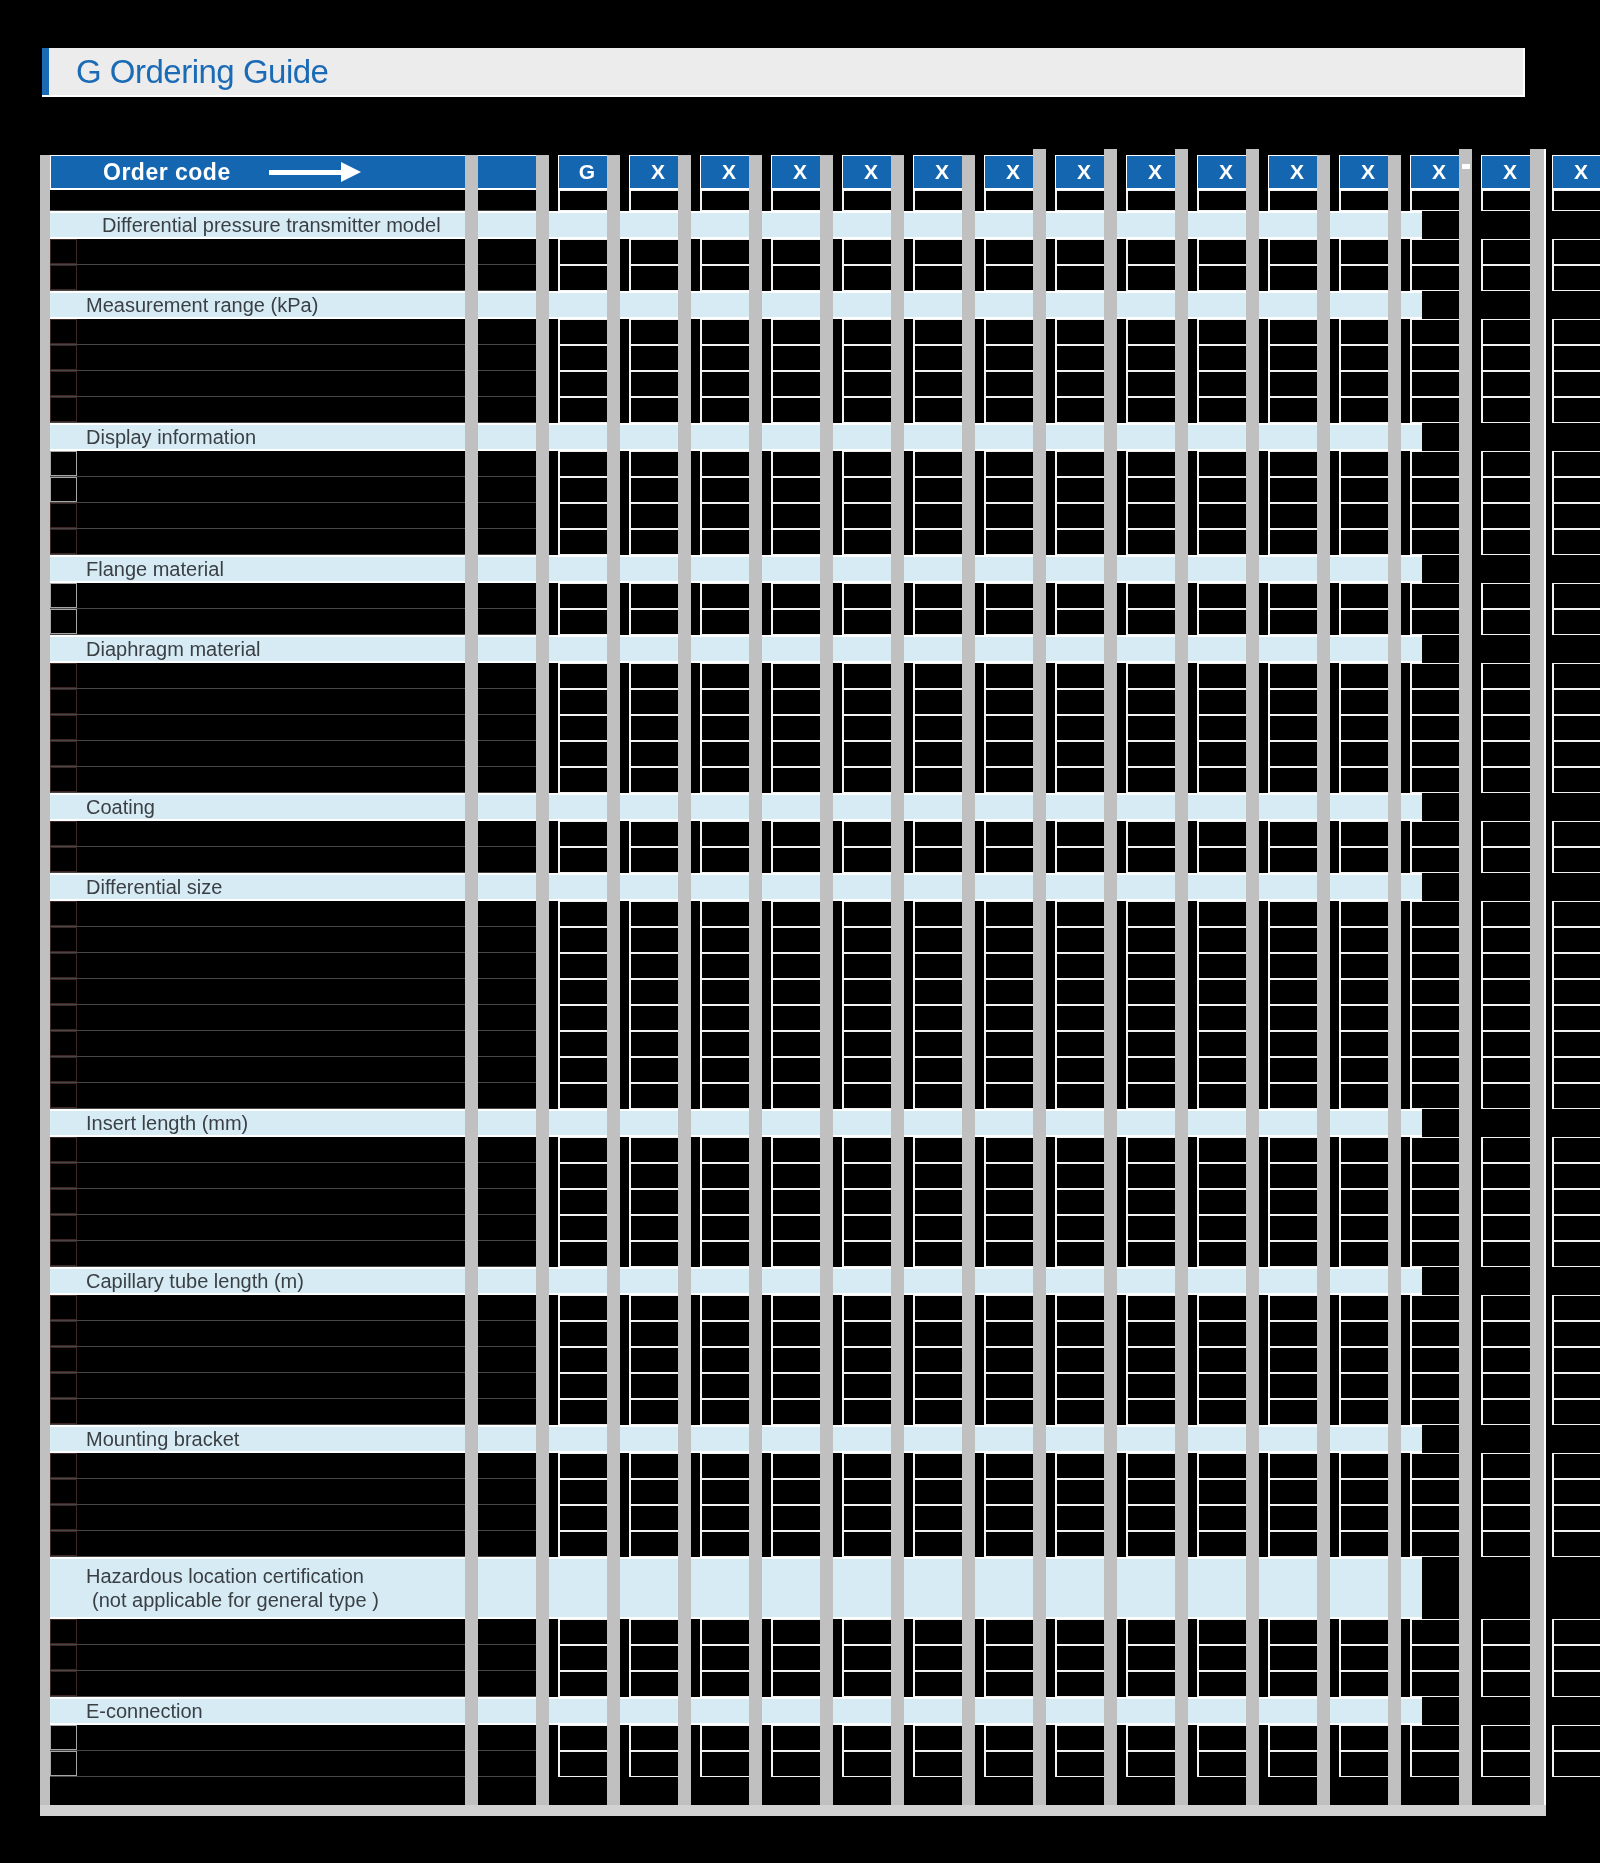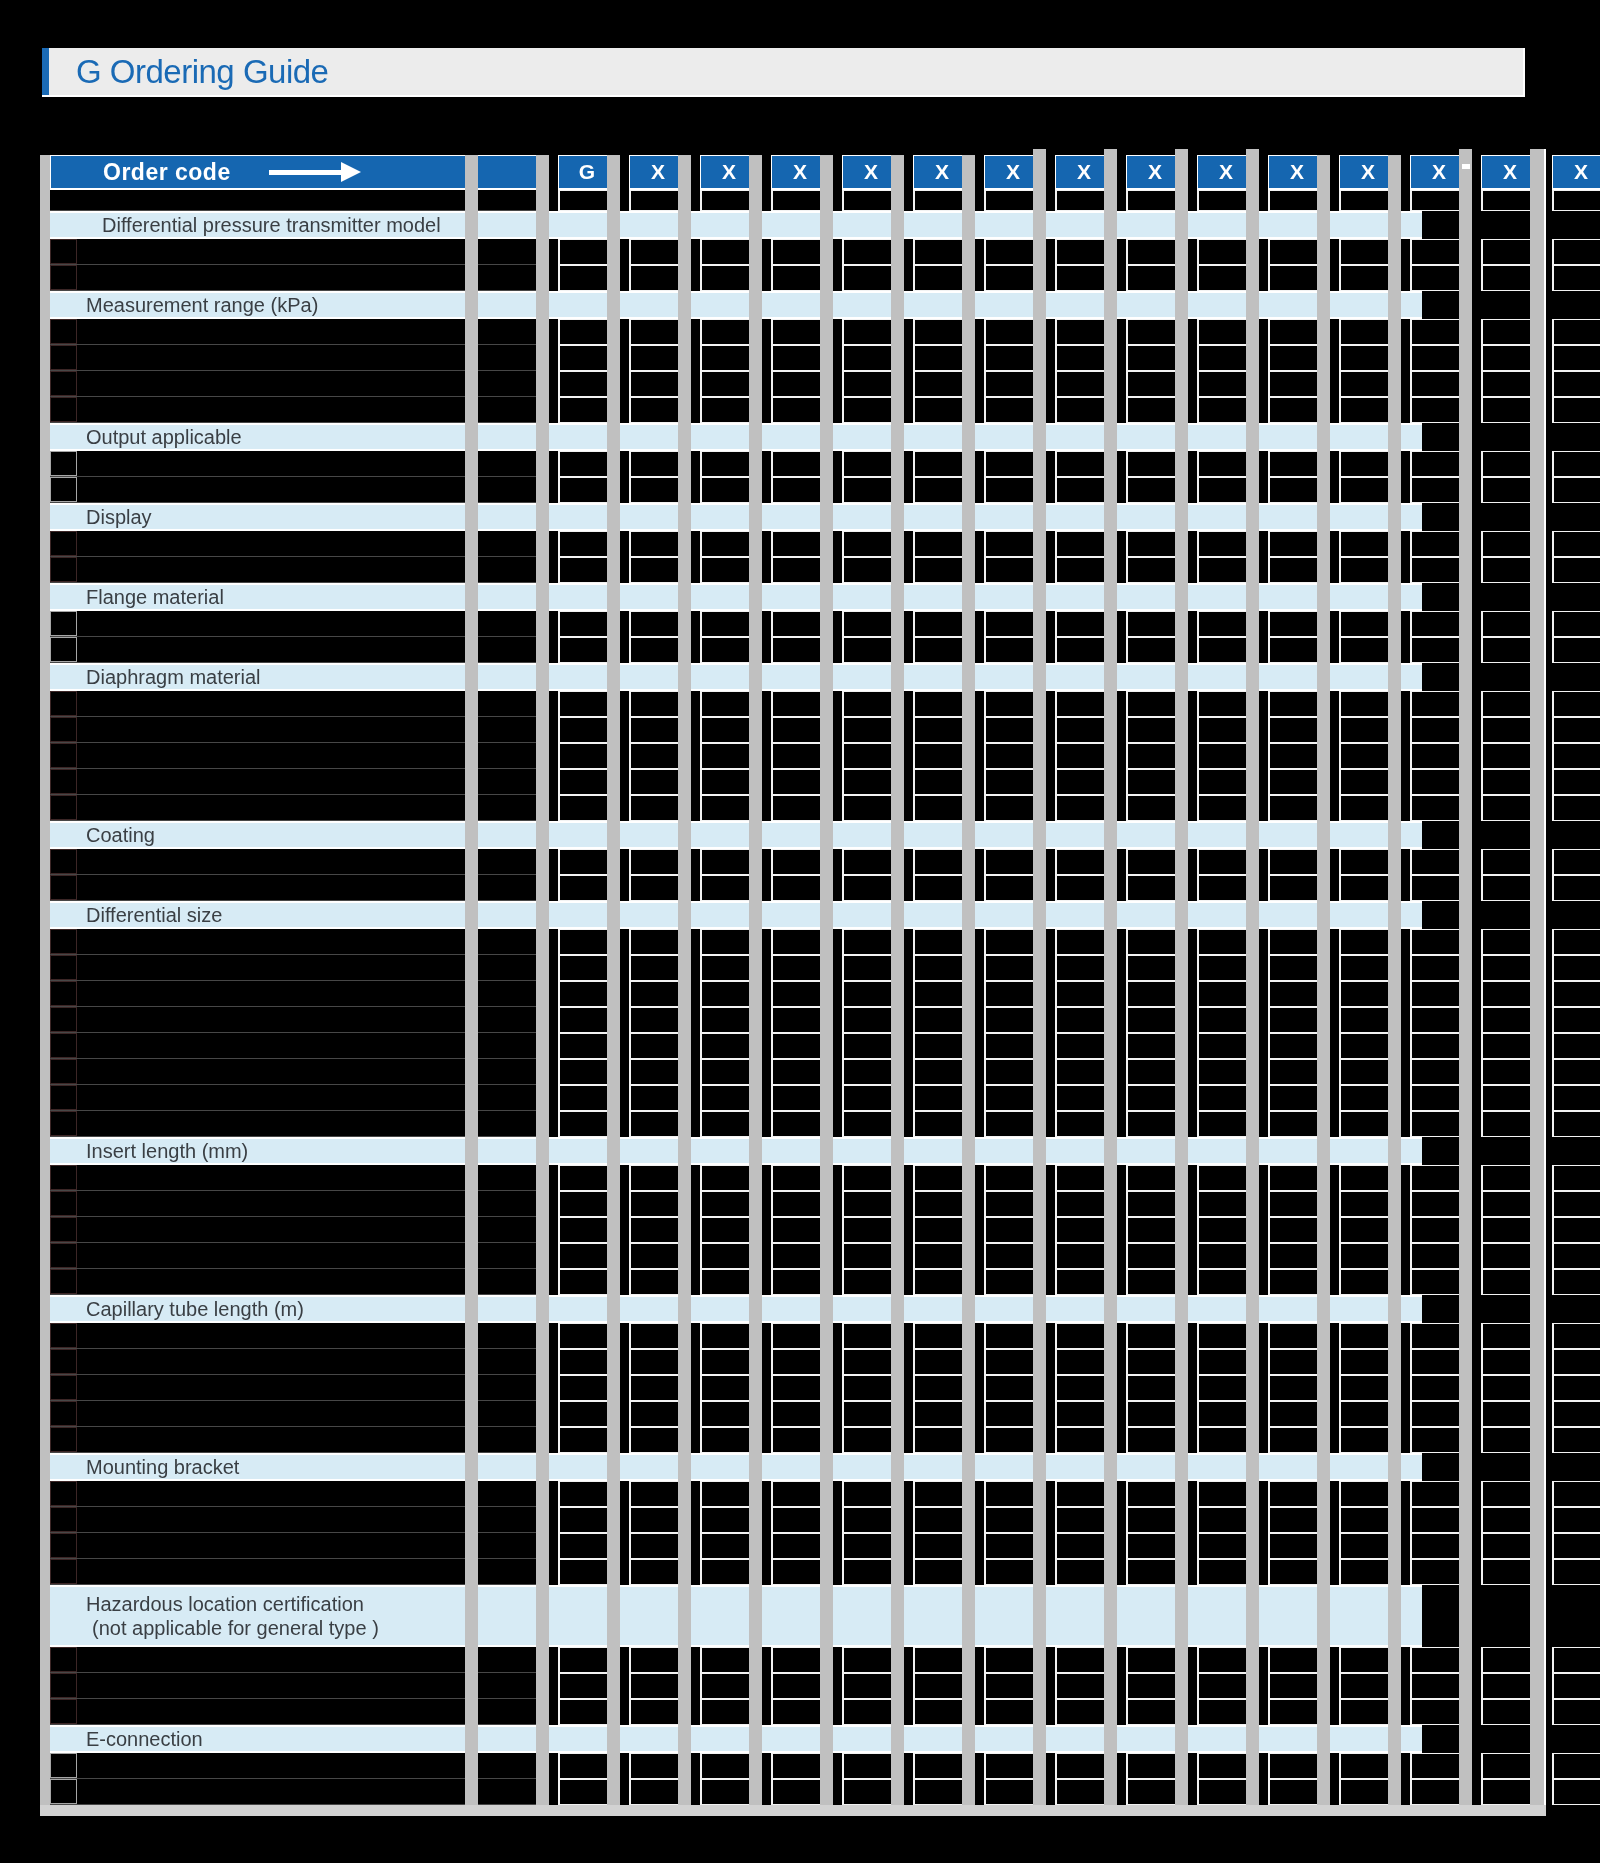--- a/index.html
+++ b/index.html
@@ -277,21 +277,21 @@
             <div class="ccell"></div>
             <div class="ccell"></div>
             <div class="ccell"></div>
             <div class="ccell"></div>
             <div class="ccell"></div>
           </div>
         </div>
         <div class="trow brow">
           <div class="padl"></div>
           <div class="band">
-            <div class="band-label">Output applicable</div>
+            <div class="band-label">Display information</div>
           </div>
         </div>
         <div class="trow drow">
           <div class="padl"></div>
           <div class="lbl dlbl">
             <div class="cbox light"></div>
           </div>
           <div class="code-area">
             <div class="ccell"></div>
             <div class="ccell"></div>
@@ -324,26 +324,20 @@
             <div class="ccell"></div>
             <div class="ccell"></div>
             <div class="ccell"></div>
             <div class="ccell"></div>
             <div class="ccell"></div>
             <div class="ccell"></div>
             <div class="ccell"></div>
             <div class="ccell"></div>
             <div class="ccell"></div>
             <div class="ccell"></div>
-          </div>
-        </div>
-        <div class="trow brow">
-          <div class="padl"></div>
-          <div class="band">
-            <div class="band-label">Display</div>
           </div>
         </div>
         <div class="trow drow">
           <div class="padl"></div>
           <div class="lbl dlbl">
             <div class="cbox"></div>
           </div>
           <div class="code-area">
             <div class="ccell"></div>
             <div class="ccell"></div>

